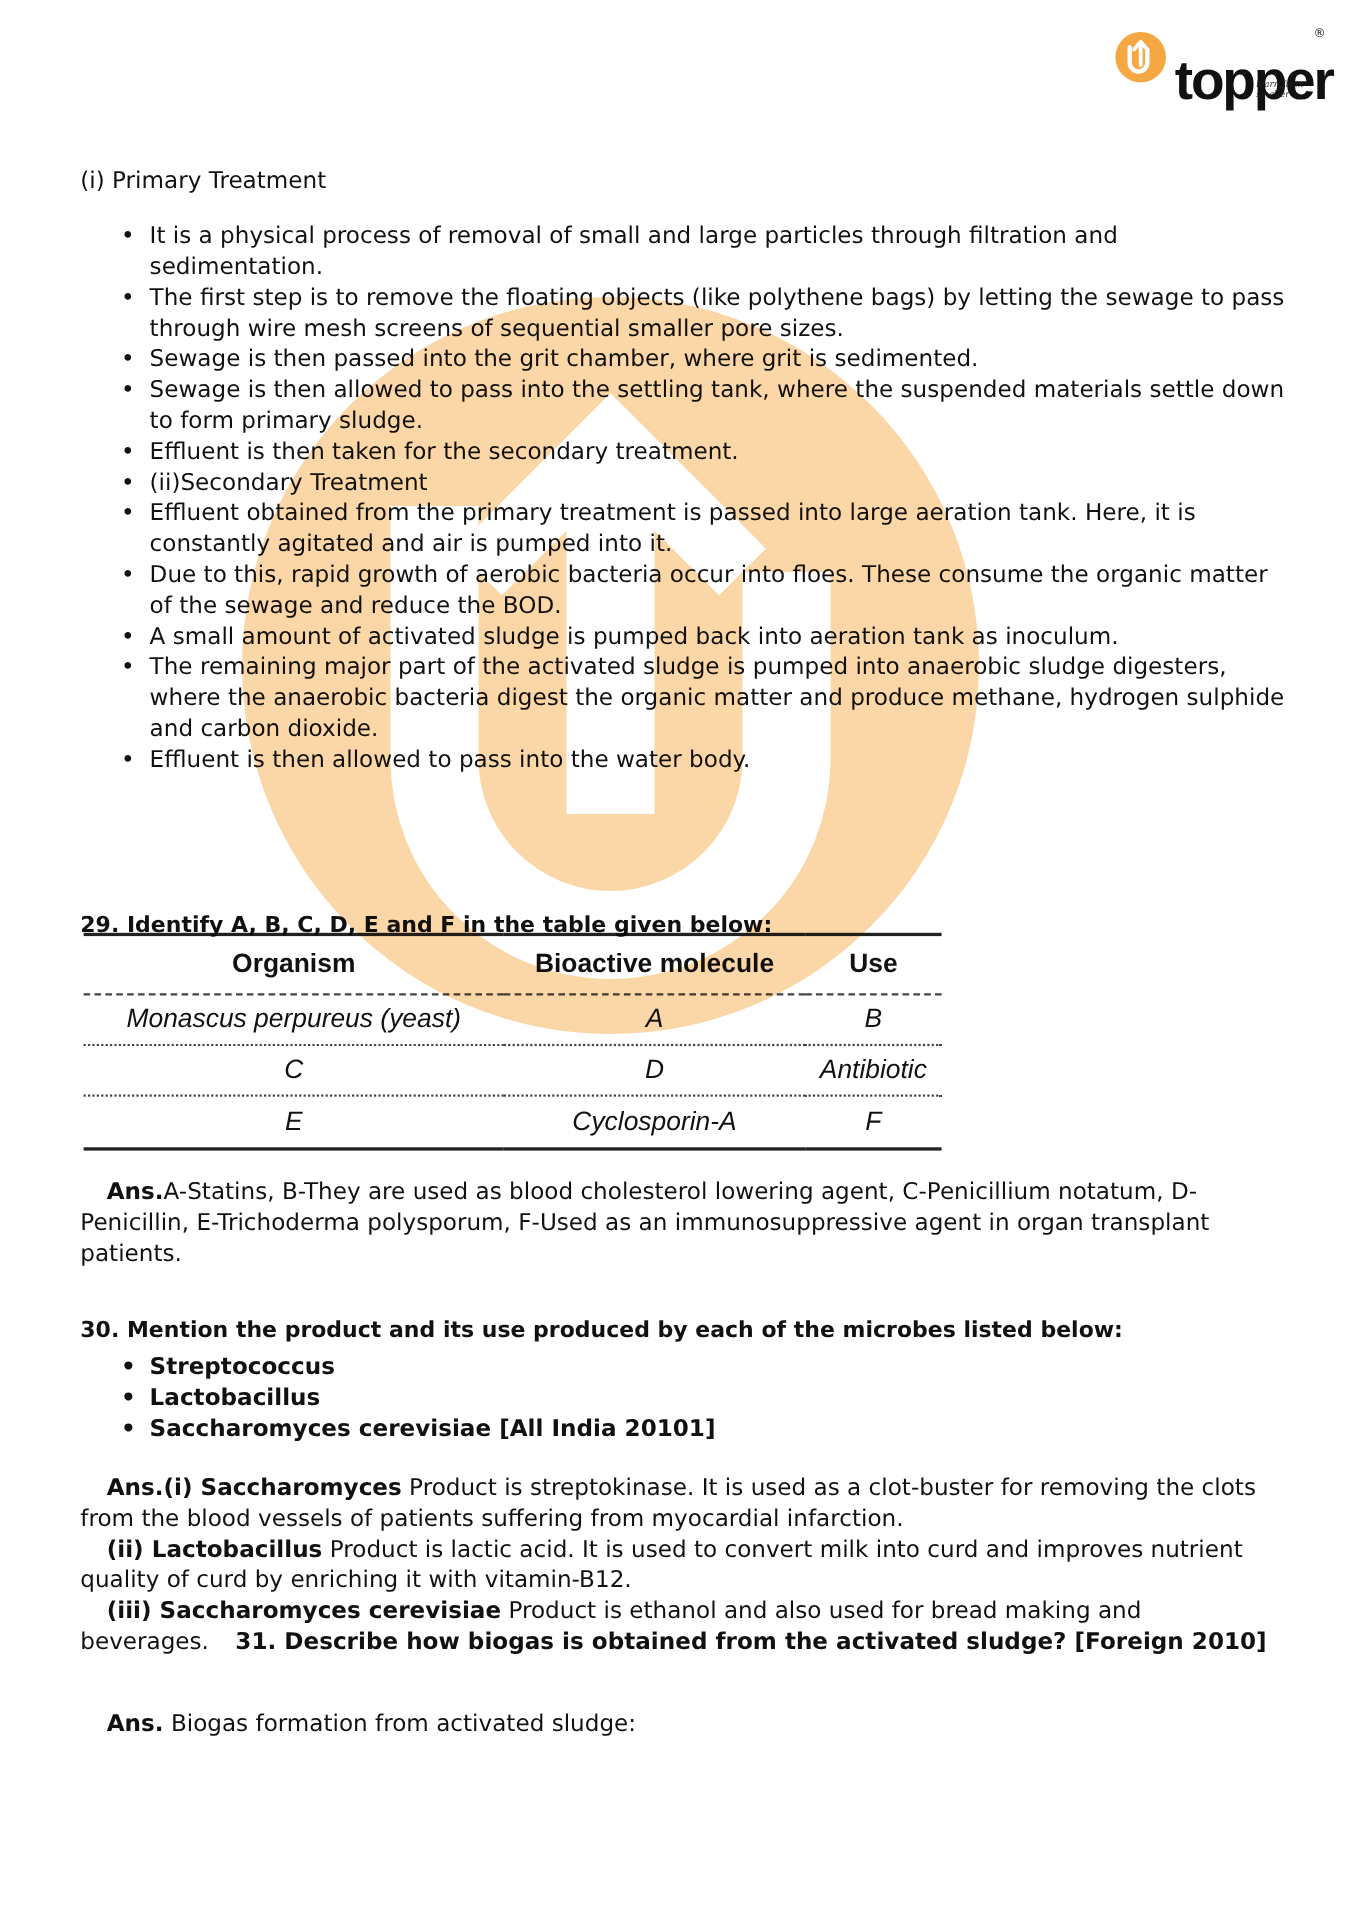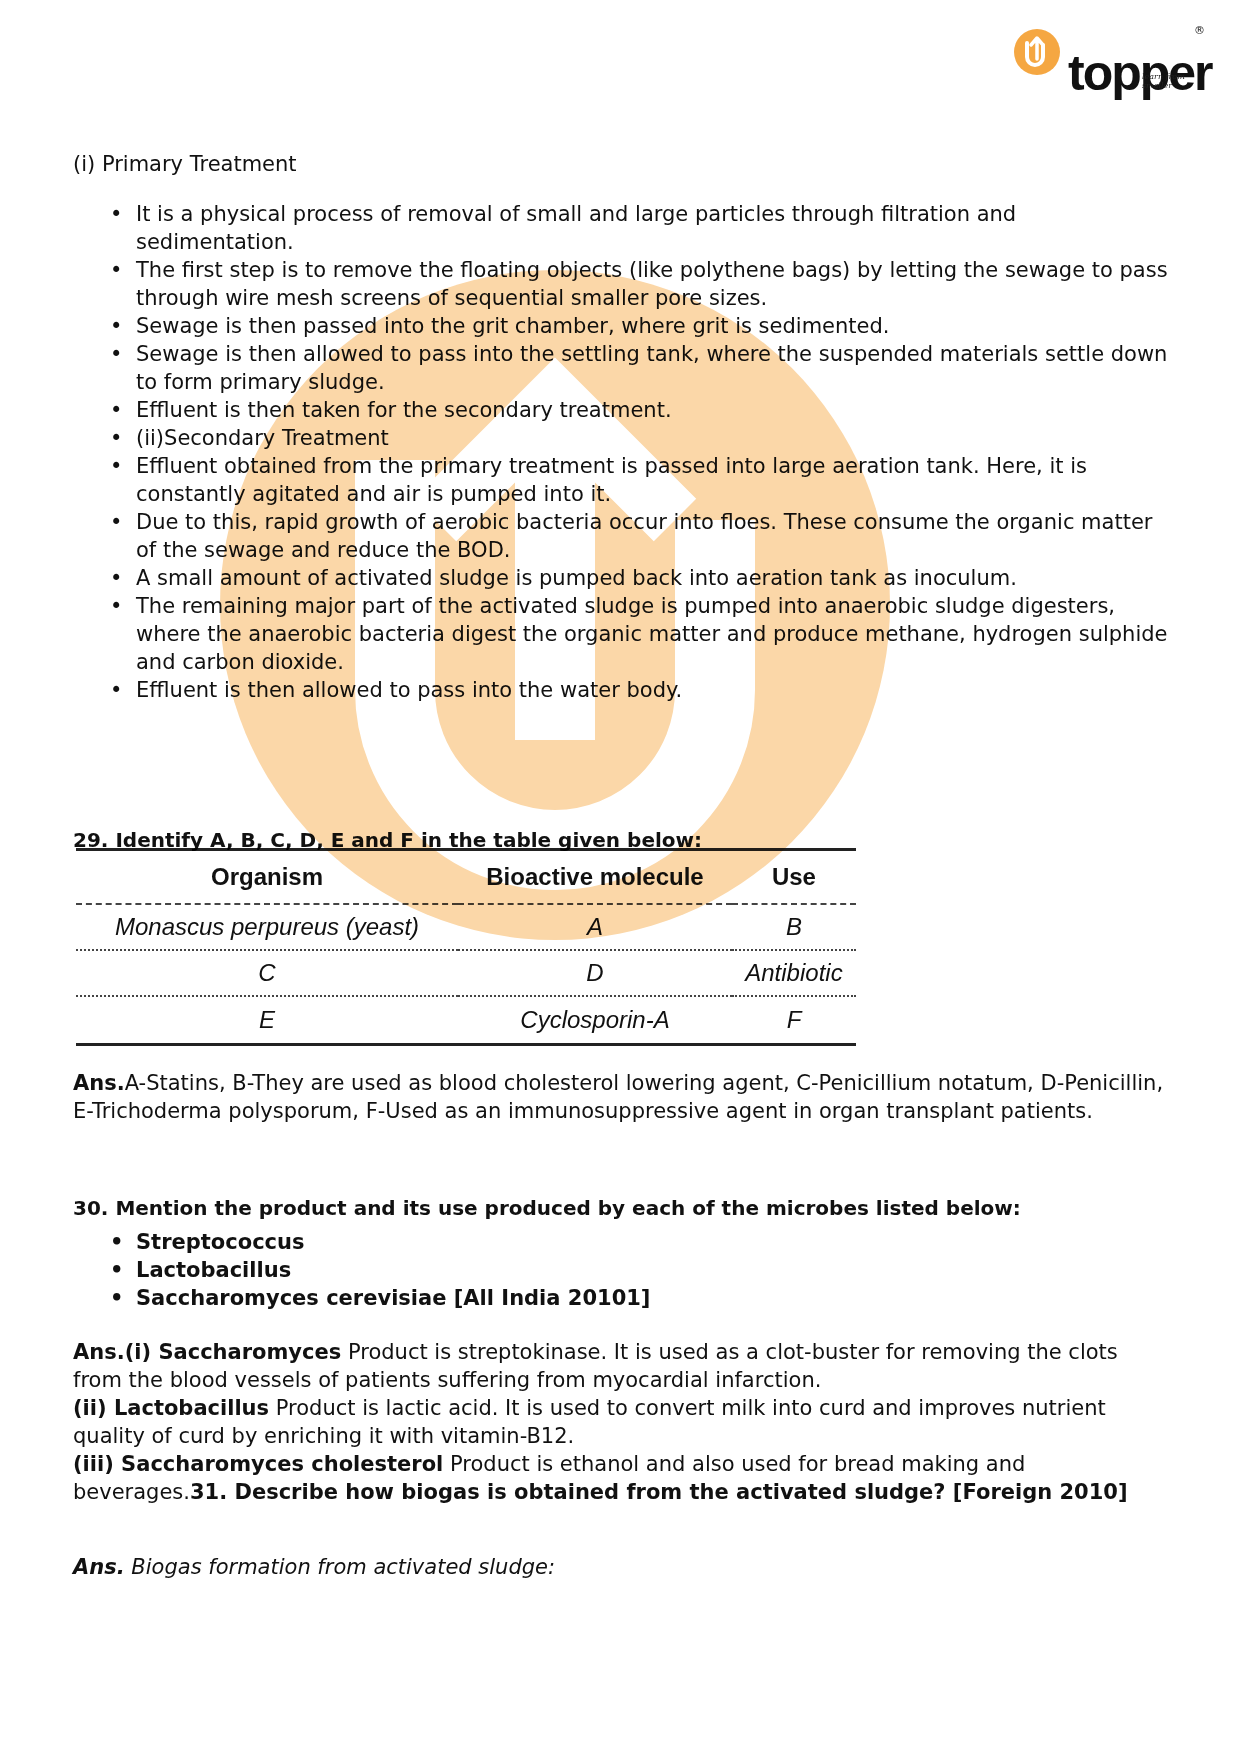--- a/index.html
+++ b/index.html
@@ -29,22 +29,22 @@
             font-family: "Liberation Sans", sans-serif; font-size: 24px; }
   table.t th { font-weight: bold; height: 50px; border-top: 3px solid #222; border-bottom: 2px dashed #444; }
   table.t td { height: 42px; text-align: center; border-bottom: 2px dotted #444; font-style: italic; }
   table.t tr:last-child td { border-bottom: 3px solid #222; height: 44px; }
   table.t td.org { font-style: italic; }
   table.t td.it { font-style: italic; }
   .ans29 { position: absolute; left: 0; top: 1069px; width: 1100px; }
   .q30 { top: 1182px; }
   .b30 { top: 1228px; font-weight: bold; }
   .ans30 { position: absolute; left: 0; top: 1338px; width: 1100px; }
-  .ans31 { position: absolute; left: 0; top: 1553px; font-style: italic; }
-  b { font-weight: bold; }
+  .ans31 { position: absolute; left: 0; top: 1553px; }
+  b { font-weight: bold; margin-left: 24px; }
 </style>
 </head>
 <body>
 
 <div class="logo">
   <div class="logo-circle">
     <svg width="46" height="46" viewBox="0 0 46 46">
       <path d="M13 14 V28 a8 8 0 0 0 16 0 V16" fill="none" stroke="#fff" stroke-width="4" stroke-linecap="round"></path>
       <path d="M23 30 V10 M17 16 L23 9 L29 16" fill="none" stroke="#fff" stroke-width="3.5" stroke-linecap="round" stroke-linejoin="round"></path>
     </svg>
@@ -117,19 +117,19 @@
 
   <ul class="bullets b30">
     <li>Streptococcus</li>
     <li>Lactobacillus</li>
     <li>Saccharomyces cerevisiae  [All India 20101]</li>
   </ul>
 
   <div class="ans30">
     <b>Ans.(i) Saccharomyces</b><span> Product is streptokinase. It is used as a clot-buster for removing the clots from the blood vessels of patients suffering from myocardial infarction.</span><br>
     <b>(ii) Lactobacillus</b><span> Product is lactic acid. It is used to convert milk into curd and improves nutrient quality of curd by enriching it with vitamin-B12.</span><br>
-    <b>(iii) Saccharomyces cholesterol</b><span> Product is ethanol and also used for bread making and beverages.</span><b>31. Describe how biogas is obtained from the activated sludge? [Foreign 2010]</b>
+    <b>(iii) Saccharomyces cerevisiae</b><span> Product is ethanol and also used for bread making and beverages.</span><b>31. Describe how biogas is obtained from the activated sludge? [Foreign 2010]</b>
   </div>
 
   <div class="ans31">
     <b>Ans.</b><span> Biogas formation from activated sludge:</span>
   </div>
 </div>
 
 </body></html>

